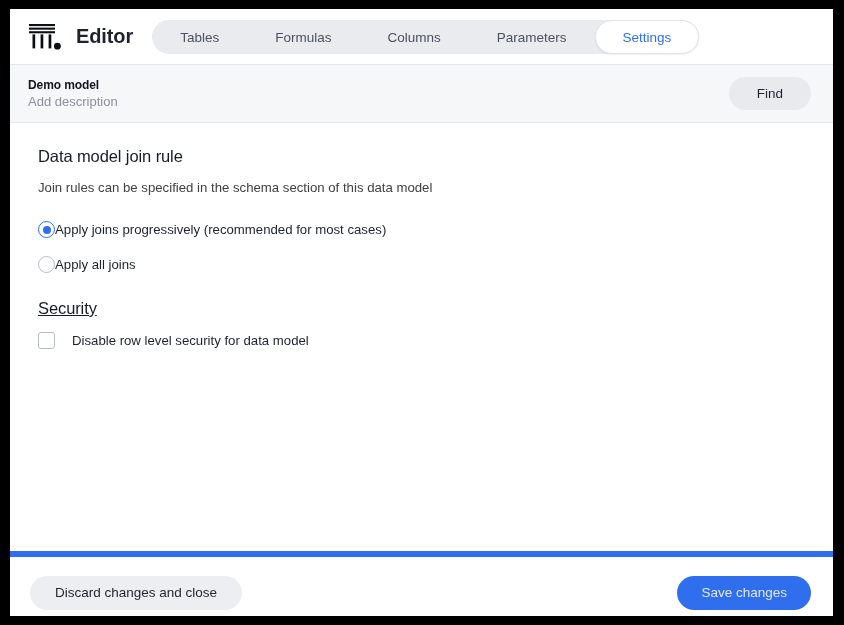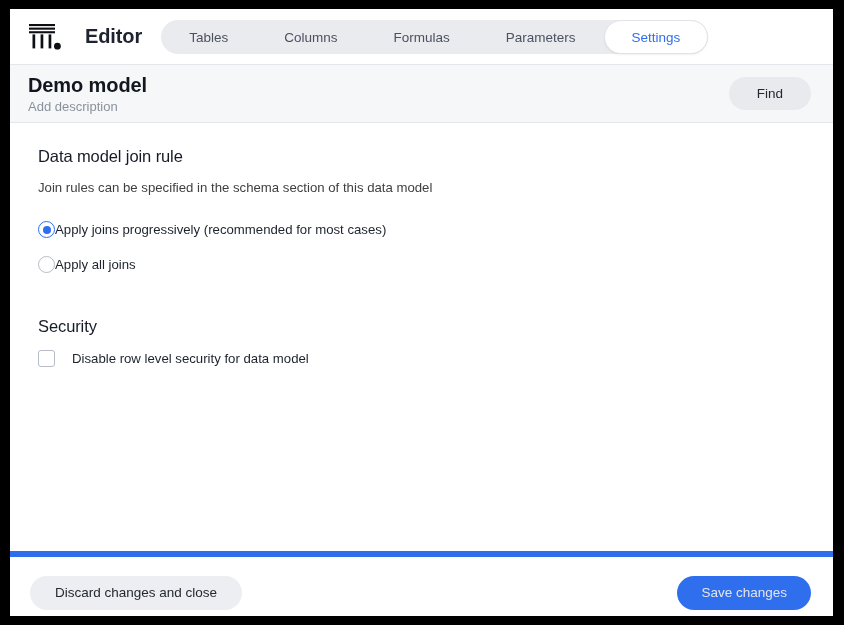--- a/index.html
+++ b/index.html
@@ -40,21 +40,21 @@
     flex: 0 0 55px;
     display: flex;
     align-items: center;
     background: #ffffff;
     padding-left: 18px;
     box-sizing: border-box;
   }
   .brand {
     display: flex;
     align-items: center;
-    gap: 23px;
+    gap: 14px;
   }
   .logo-icon {
     width: 34px;
     height: 30px;
     display: block;
   }
   .brand-name {
     font-size: 20px;
     font-weight: bold;
     color: #1f2330;
@@ -101,21 +101,21 @@
     justify-content: space-between;
     padding: 0 22px 0 18px;
     box-sizing: border-box;
   }
   .titleblock {
     display: flex;
     flex-direction: column;
     gap: 2px;
   }
   .doc-title {
-    font-size: 20px;
+    font-size: 12px;
     font-weight: bold;
     color: #12161f;
     letter-spacing: -0.1px;
   }
   .doc-desc {
     font-size: 13px;
     color: #8b919c;
   }
   .find-btn {
     background: #e9eaee;
@@ -179,21 +179,22 @@
     content: "";
     position: absolute;
     left: 50%; top: 50%;
     transform: translate(-50%, -50%);
     width: 8px; height: 8px;
     border-radius: 50%;
     background: #2f6fed;
   }
 
   .security-title {
-    margin-top: 44px;
+    margin-top: 26px;
+    text-decoration: underline;
   }
   .check-row {
     display: flex;
     align-items: center;
     gap: 17px;
     cursor: pointer;
     width: fit-content;
   }
   .checkbox {
     width: 17px; height: 17px;
@@ -258,22 +259,22 @@
             <rect x="12.6" y="12.4" width="2.7" height="14" fill="#0d0f14"></rect>
             <rect x="20.6" y="12.4" width="2.7" height="14" fill="#0d0f14"></rect>
             <circle cx="29.4" cy="24.2" r="3.4" fill="#0d0f14"></circle>
           </svg>
         </span>
         <span class="brand-name">Editor</span>
       </div>
 
       <div class="tabbar">
         <div class="tab">Tables</div>
+        <div class="tab">Formulas</div>
         <div class="tab">Columns</div>
-        <div class="tab">Formulas</div>
         <div class="tab">Parameters</div>
         <div class="tab active" style="color: rgb(47, 111, 237);">Settings</div>
       </div>
     </div>
 
     <div class="titleband">
       <div class="titleblock">
         <div class="doc-title">Demo model</div>
         <div class="doc-desc">Add description</div>
       </div>

